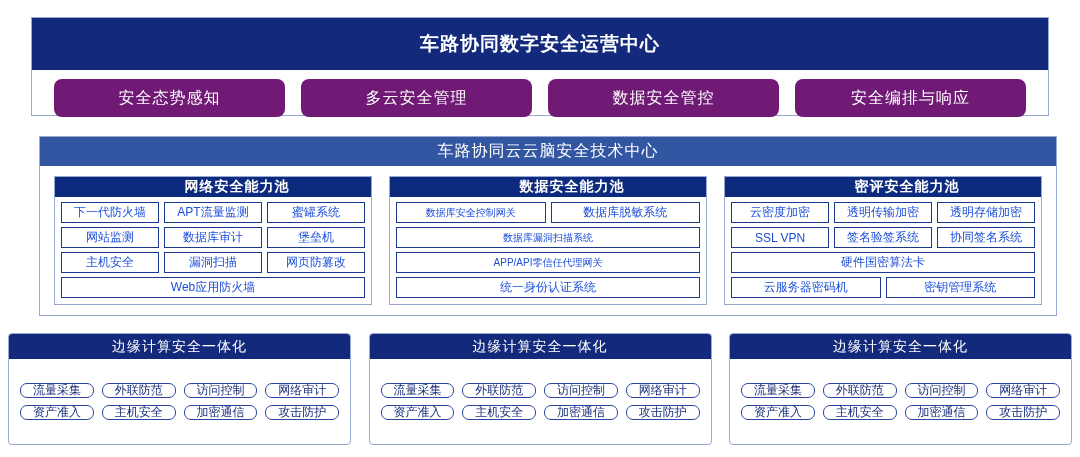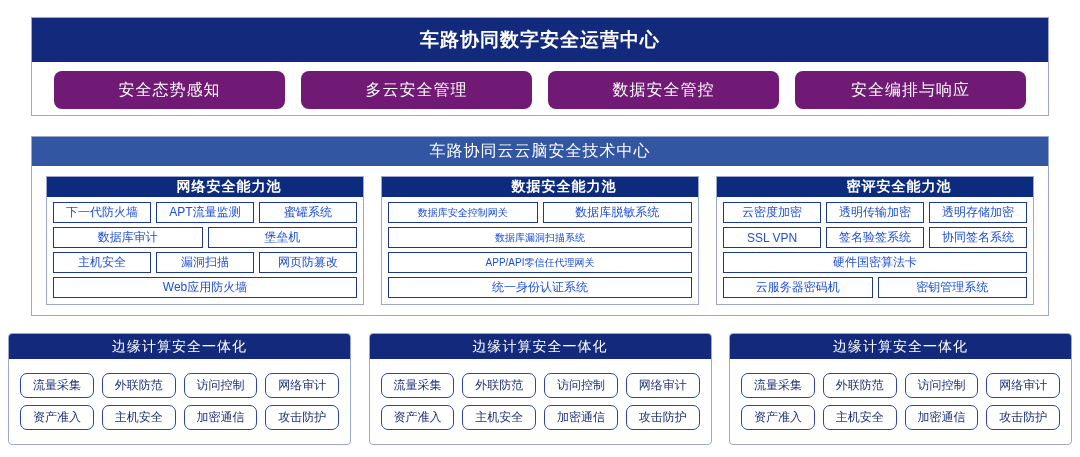--- a/index.html
+++ b/index.html
@@ -36,21 +36,21 @@
 
   
   #sec-ops {
     position: absolute;
     left: 31px;
     top: 17px;
     width: 1018px;
     height: 99px;
   }
   #sec-ops .bar {
-    height: 44px;
+    height: 52px;
     background: #12297c;
     font-size: 19px;
   }
   #ops-pill-row {
     height: 56px;
     display: flex;
     align-items: center;
     justify-content: space-between;
     padding: 0 14px;
     box-sizing: border-box;
@@ -65,21 +65,21 @@
     font-size: 16px;
     display: flex;
     align-items: center;
     justify-content: center;
     letter-spacing: 1px;
   }
 
   
   #sec-cloud {
     position: absolute;
-    left: 31px;
+    left: 39px;
     top: 136px;
     width: 1018px;
     height: 180px;
   }
   #sec-cloud > .bar {
     height: 29px;
     background: #3356a3;
     font-size: 16px;
     font-weight: normal;
   }
@@ -165,21 +165,21 @@
     justify-content: center;
     gap: 7px;
     box-sizing: border-box;
   }
   .edge-line {
     display: flex;
     gap: 8px;
   }
   .ecell {
     flex: 1 1 0;
-    height: 25px;
+    height: 15px;
     border: 1.5px solid #2a46a0;
     border-radius: 7px;
     display: flex;
     align-items: center;
     justify-content: center;
     font-size: 12px;
     color: #1b2f7a;
     box-sizing: border-box;
     white-space: nowrap;
     background: #ffffff;
@@ -203,20 +203,21 @@
   <div id="pool-row">
       <div class="pool">
         <div class="bar">网络安全能力池</div>
         <div class="pool-body">
           <div class="pool-line">
             <div class="cell">下一代防火墙</div>
             <div class="cell">APT流量监测</div>
             <div class="cell">蜜罐系统</div>
           </div>
           <div class="pool-line">
+            <div class="cell">网站监测</div>
             <div class="cell">数据库审计</div>
             <div class="cell">堡垒机</div>
           </div>
           <div class="pool-line">
             <div class="cell">主机安全</div>
             <div class="cell">漏洞扫描</div>
             <div class="cell">网页防篡改</div>
           </div>
           <div class="pool-line">
             <div class="cell">Web应用防火墙</div>

